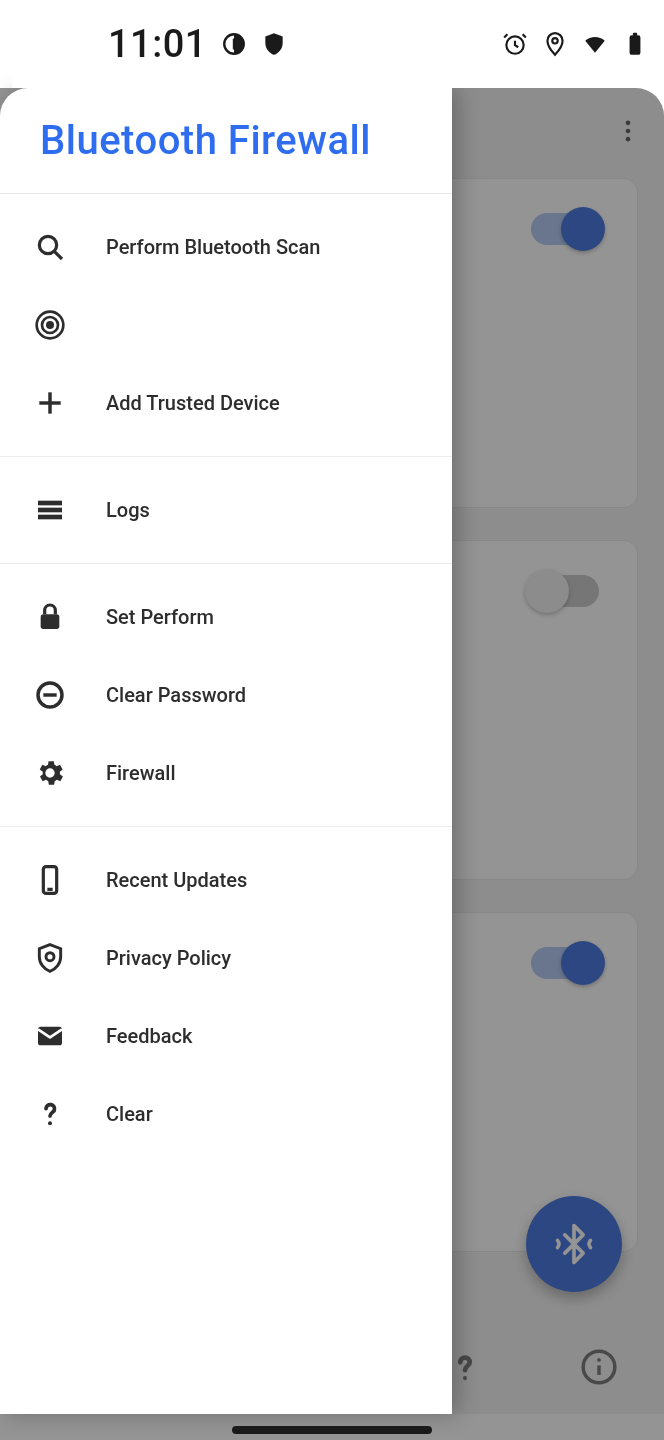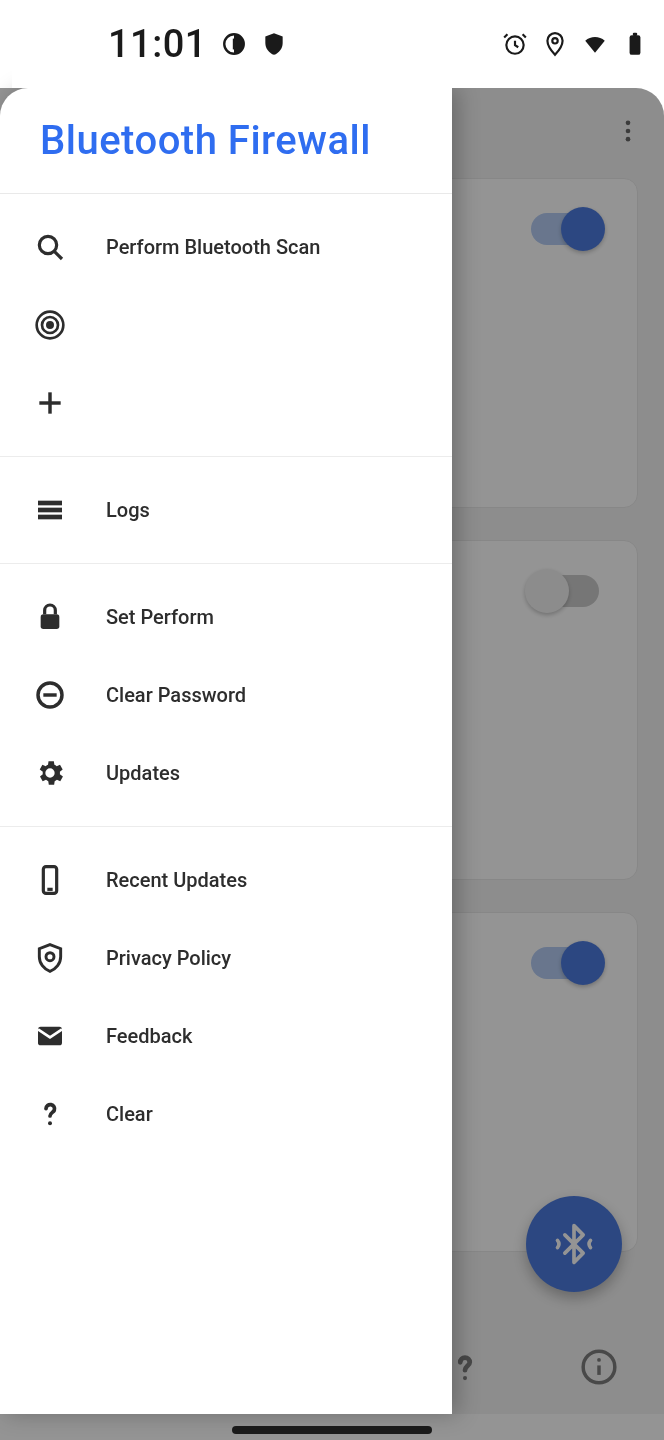--- a/index.html
+++ b/index.html
@@ -321,20 +321,21 @@
           </svg>
         </span>
       </div>
       <div class="drawer-item">
         <span class="icon">
           <svg viewBox="0 0 24 24" fill="none" stroke="#2d2d2d" stroke-width="2.6">
             <line x1="12" y1="4" x2="12" y2="20"></line>
             <line x1="4" y1="12" x2="20" y2="12"></line>
           </svg>
         </span>
+        <span>Add Trusted Device</span>
       </div>
     </div>
   <div class="drawer-sep"></div>
 
   <div class="drawer-group" id="g2">
       <div class="drawer-item">
         <span class="icon">
           <svg viewBox="0 0 24 24" fill="#2d2d2d">
             <rect x="3" y="5" width="18" height="3.5"></rect>
             <rect x="3" y="10.25" width="18" height="3.5"></rect>
@@ -364,21 +365,21 @@
           </svg>
         </span>
         <span>Clear Password</span>
       </div>
       <div class="drawer-item">
         <span class="icon">
           <svg viewBox="0 0 24 24" fill="#2d2d2d">
             <path d="M19.4 13a7.8 7.8 0 000-2l2.1-1.6-2-3.5-2.5 1a7.6 7.6 0 00-1.7-1l-.4-2.7h-4l-.4 2.7a7.6 7.6 0 00-1.7 1l-2.5-1-2 3.5L6.6 11a7.8 7.8 0 000 2l-2.1 1.6 2 3.5 2.5-1c.5.4 1.1.8 1.7 1l.4 2.7h4l.4-2.7c.6-.2 1.2-.6 1.7-1l2.5 1 2-3.5L19.4 13zM12 15.5A3.5 3.5 0 1115.5 12 3.5 3.5 0 0112 15.5z"></path>
           </svg>
         </span>
-        <span>Updates</span>
+        <span>Firewall</span>
       </div>
     </div>
   <div class="drawer-sep"></div>
 
   <div class="drawer-group" id="g4">
       <div class="drawer-item">
         <span class="icon">
           <svg viewBox="0 0 24 24" fill="none" stroke="#2d2d2d" stroke-width="2.4">
             <rect x="7" y="2" width="10" height="20" rx="2"></rect>
             <line x1="10" y1="19" x2="14" y2="19"></line>

